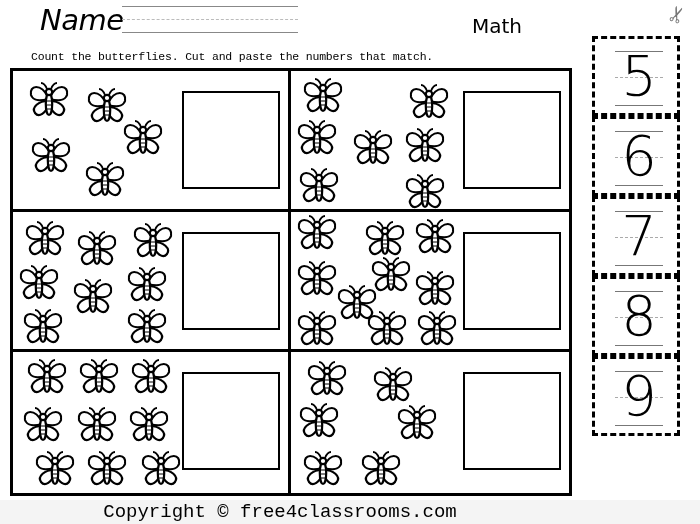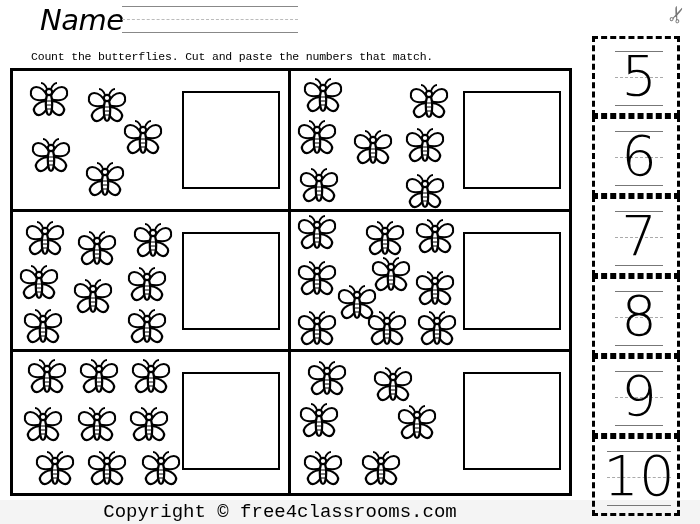--- a/index.html
+++ b/index.html
@@ -34,20 +34,21 @@
 <div class="footer-bg"></div>
 
 <div class="name-label">Name</div>
 <div class="name-lines">
   <div class="l1"></div>
     <div class="l2"></div>
     <div class="l3"></div>
 </div>
 <div class="instructions">Count the butterflies.  Cut and paste the numbers that match.</div>
 <div class="title">
+  <div>Math</div>
 </div>
 
 <svg width="0" height="0" style="position:absolute">
   <defs>
     <g id="bfly">
       <g fill="#fff" stroke="#000" stroke-width="2.2">
         <path d="M21 16 C14 2, 2 4, 4 14 C6 20, 14 20, 21 18 Z"></path>
         <path d="M21 20 C12 20, 4 26, 8 32 C12 37, 19 32, 21 24 Z"></path>
         <path d="M23 16 C30 2, 42 4, 40 14 C38 20, 30 20, 23 18 Z"></path>
         <path d="M23 20 C32 20, 40 26, 36 32 C32 37, 25 32, 23 24 Z"></path>
@@ -252,23 +253,15 @@
       </div>
   </div>
   <div class="cut" style="top:320px">
     <div class="num">
         <div class="g1"></div>
         <div class="g2"></div>
         <div class="g3"></div>
       <div class="digit">9</div>
       </div>
   </div>
-  <div class="cut" style="top:400px">
-    <div class="num" style="left:8px;width:72px">
-        <div class="g1"></div>
-        <div class="g2"></div>
-        <div class="g3"></div>
-      <div class="digit">10</div>
-      </div>
-  </div>
 </div>
 
 <div class="copyright">Copyright © free4classrooms.com</div>
 
 </body></html>

